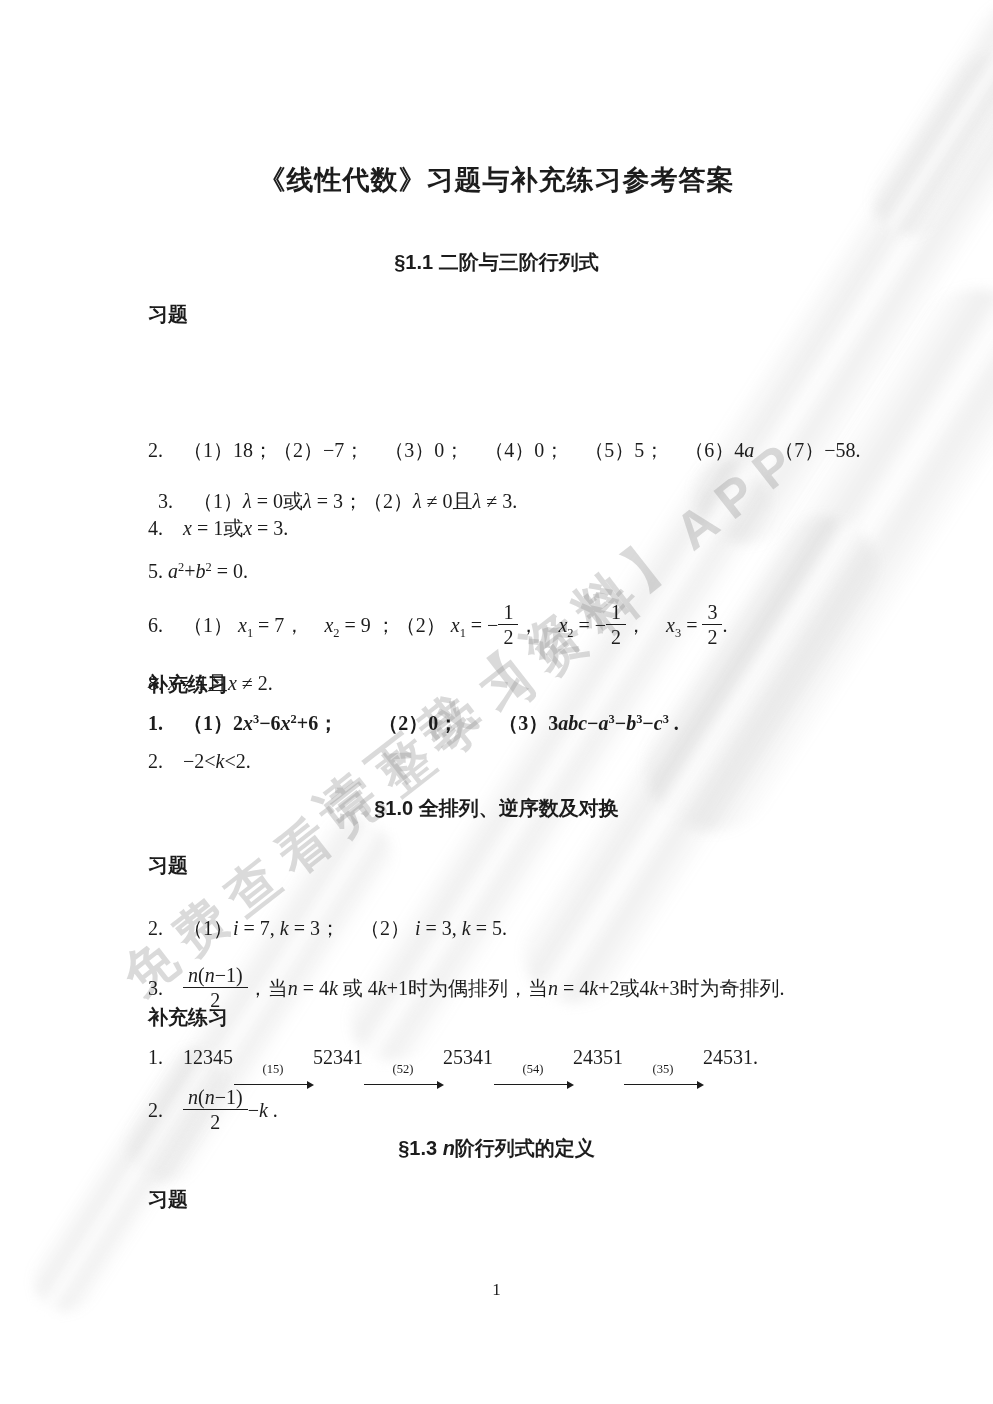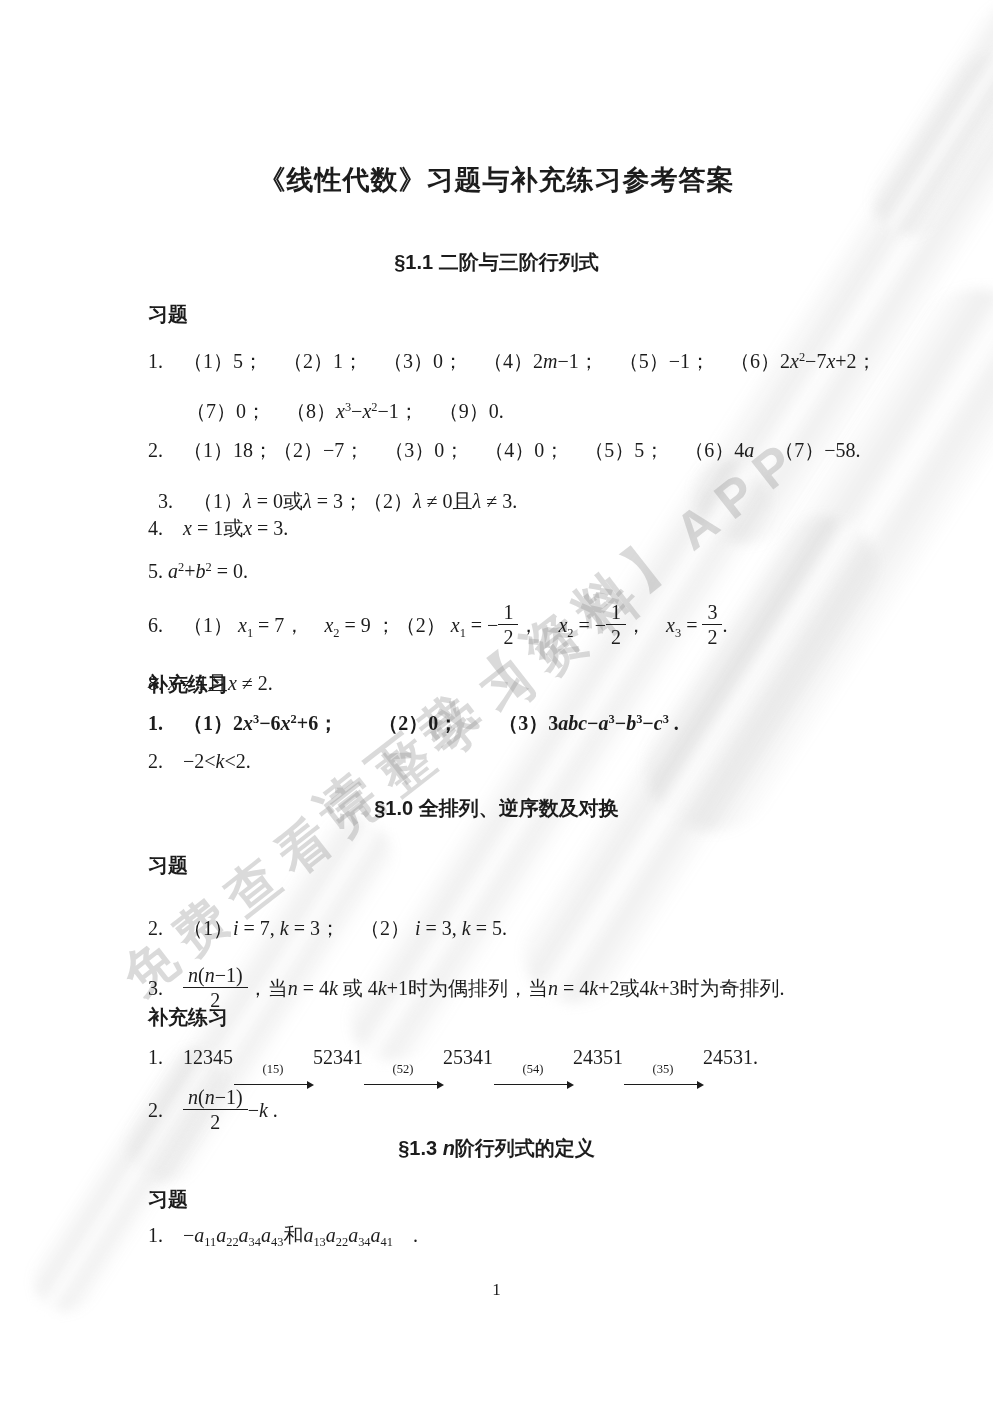--- a/index.html
+++ b/index.html
@@ -54,38 +54,35 @@
     <div class="streak" style="left:830px;top:80px;width:260px;height:80px;"></div>
   </div>
 
   <div class="wmark" style="left:130px;top:949px;">免费查看完整学习资料</div>
   <div class="wmark" style="left:324px;top:784px;">请下载【资料】APP</div>
 
   <div class="title" style="top:150px;margin-top:12px;">《线性代数》习题与补充练习参考答案</div>
 
   <div class="heading" style="top:249px;">§1.1 二阶与三阶行列式</div>
   <div class="lbl" style="top:301px;">习题</div>
-  <div class="ln" style="top:344px;">1.　（1）5；　（2）1；　（3）0；　（4）2<i>m</i>−1；　（5）−1；　（6）2<i>x</i><sup>2</sup>−7<i>x</i>+2；</div>
-  <div class="ln indent" style="top:394px;">（7）0；　（8）<i>x</i><sup>3</sup>−<i>x</i><sup>2</sup>−1；　（9）0.</div>
   <div class="ln" style="top:437px;">2.　（1）18；（2）−7；　（3）0；　（4）0；　（5）5；　（6）4<i>a</i>　（7）−58.</div>
   <div class="ln" style="top:488px;margin-left:10px;">3.　（1）<i>λ</i> = 0或<i>λ</i> = 3；（2）<i>λ</i> ≠ 0且<i>λ</i> ≠ 3.</div>
   <div class="ln" style="top:515px;">4.　<i>x</i> = 1或<i>x</i> = 3.</div>
   <div class="ln" style="top:554px;">5. <i>a</i><sup>2</sup>+<i>b</i><sup>2</sup> = 0.</div>
   <div class="ln" style="top:604px;">6.　（1） <i>x</i><sub>1</sub> = 7，　<i>x</i><sub>2</sub> = 9 ；（2） <i>x</i><sub>1</sub> = −<span class="frac"><span class="num">1</span><span class="den">2</span></span>，　<i>x</i><sub>2</sub> = −<span class="frac"><span class="num">1</span><span class="den">2</span></span>，　<i>x</i><sub>3</sub> = <span class="frac"><span class="num">3</span><span class="den">2</span></span>.</div>
   <div class="ln" style="top:642px;margin-top:28px;">8. <i>x</i> ≠ 1且<i>x</i> ≠ 2.</div>
   <div class="lbl" style="top:671px;">补充练习</div>
   <div class="ln" style="top:706px;font-weight:bold;">1.　（1）2<i>x</i><sup>3</sup>−6<i>x</i><sup>2</sup>+6；　　（2）0；　　（3）3<i>abc</i>−<i>a</i><sup>3</sup>−<i>b</i><sup>3</sup>−<i>c</i><sup>3</sup> .</div>
   <div class="ln" style="top:748px;">2.　−2&lt;<i>k</i>&lt;2.</div>
 
   <div class="heading" style="top:795px;">§1.0 全排列、逆序数及对换</div>
   <div class="lbl" style="top:852px;">习题</div>
   <div class="ln" style="top:915px;">2.　（1）<i>i</i> = 7, <i>k</i> = 3；　（2） <i>i</i> = 3, <i>k</i> = 5.</div>
   <div class="ln" style="top:967px;">3.　<span class="frac"><span class="num"><i>n</i>(<i>n</i>−1)</span><span class="den">2</span></span>，当<i>n</i> = 4<i>k</i> 或 4<i>k</i>+1时为偶排列，当<i>n</i> = 4<i>k</i>+2或4<i>k</i>+3时为奇排列.</div>
   <div class="lbl" style="top:1004px;">补充练习</div>
   <div class="ln" style="top:1044px;">1.　12345<span class="xarrow"><span class="xlbl">(15)</span><span class="xline"></span></span>52341<span class="xarrow"><span class="xlbl">(52)</span><span class="xline"></span></span>25341<span class="xarrow"><span class="xlbl">(54)</span><span class="xline"></span></span>24351<span class="xarrow"><span class="xlbl">(35)</span><span class="xline"></span></span>24531.</div>
   <div class="ln" style="top:1089px;">2.　<span class="frac"><span class="num"><i>n</i>(<i>n</i>−1)</span><span class="den">2</span></span>−<i>k</i> .</div>
 
   <div class="heading" style="top:1135px;">§1.3 <i>n</i>阶行列式的定义</div>
   <div class="lbl" style="top:1186px;">习题</div>
-  <div class="ln" style="top:1222px;">1.　−<i>a</i><sub>11</sub><i>a</i><sub>22</sub><i>a</i><sub>34</sub><i>a</i><sub>43</sub>和<i>a</i><sub>13</sub><i>a</i><sub>22</sub><i>a</i><sub>34</sub><i>a</i><sub>41</sub>　.</div>
 
   <div class="pagenum" style="top:1280px;">1</div>
 </div>
 
 </body></html>

